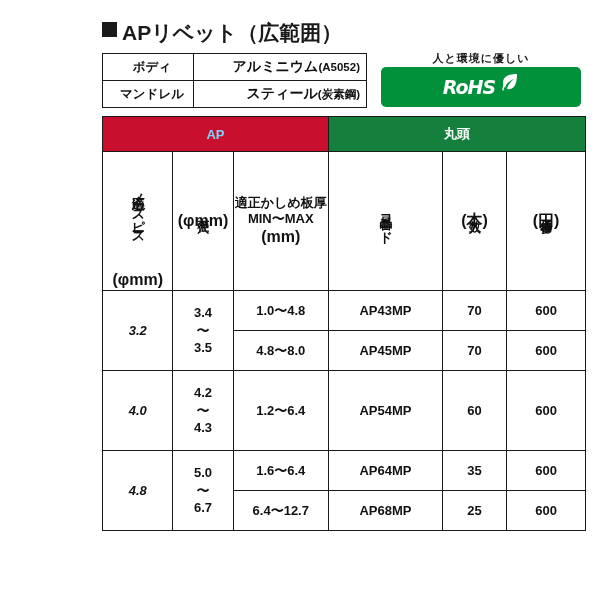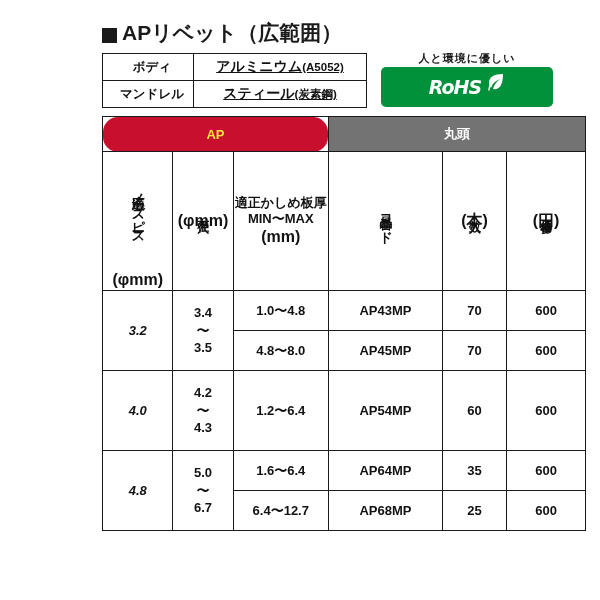--- a/index.html
+++ b/index.html
@@ -18,21 +18,21 @@
     position: relative;
     width: 600px;
     height: 600px;
     box-sizing: border-box;
     padding: 18px 16px 14px 16px;
   }
 
   
   .title-row {
     display: flex;
-    align-items: flex-end;
+    align-items: flex-start;
     margin-left: 86px;
     margin-top: 4px;
     margin-bottom: 10px;
   }
   .title-square {
     width: 15px;
     height: 15px;
     background: #1a1a1a;
     margin-right: 5px;
     flex: 0 0 auto;
@@ -68,31 +68,30 @@
     width: 70px;
     font-size: 12.5px;
     font-weight: bold;
     text-align: center;
     padding-left: 14px;
   }
   table.spec td.v {
     width: 160px;
     font-weight: bold;
     font-size: 14px;
-    text-align: center;
-    text-decoration: underline;
+    text-align: right;
   }
   table.spec td.v .small {
     font-size: 11.5px;
     font-weight: bold;
   }
 
   .rohs {
     margin-left: 14px;
-    width: 172px;
+    width: 200px;
     text-align: center;
   }
   .rohs-top {
     font-size: 11px;
     font-weight: bold;
     color: #1a1a1a;
     letter-spacing: 1px;
     line-height: 1;
     margin-bottom: 3px;
     white-space: nowrap;
@@ -129,29 +128,28 @@
     margin-top: 8px;
   }
   table.main td, table.main th {
     border: 1px solid #1a1a1a;
     text-align: center;
     vertical-align: middle;
     font-size: 13px;
     padding: 0;
   }
   .hdr-black {
-    background: #737373;
+    background: #15803d;
     color: #ffffff;
     height: 34px;
   }
   .hdr-red {
     background: #c8102e;
-    color: #fde047;
+    color: #7dd3fc;
     height: 34px;
-    border-radius: 15px;
   }
   .hdr-ap {
     font-size: 22px;
     font-weight: bold;
     text-align: left;
     padding-left: 12px;
   }
   .hdr-maru {
     font-size: 19px;
     font-weight: bold;

